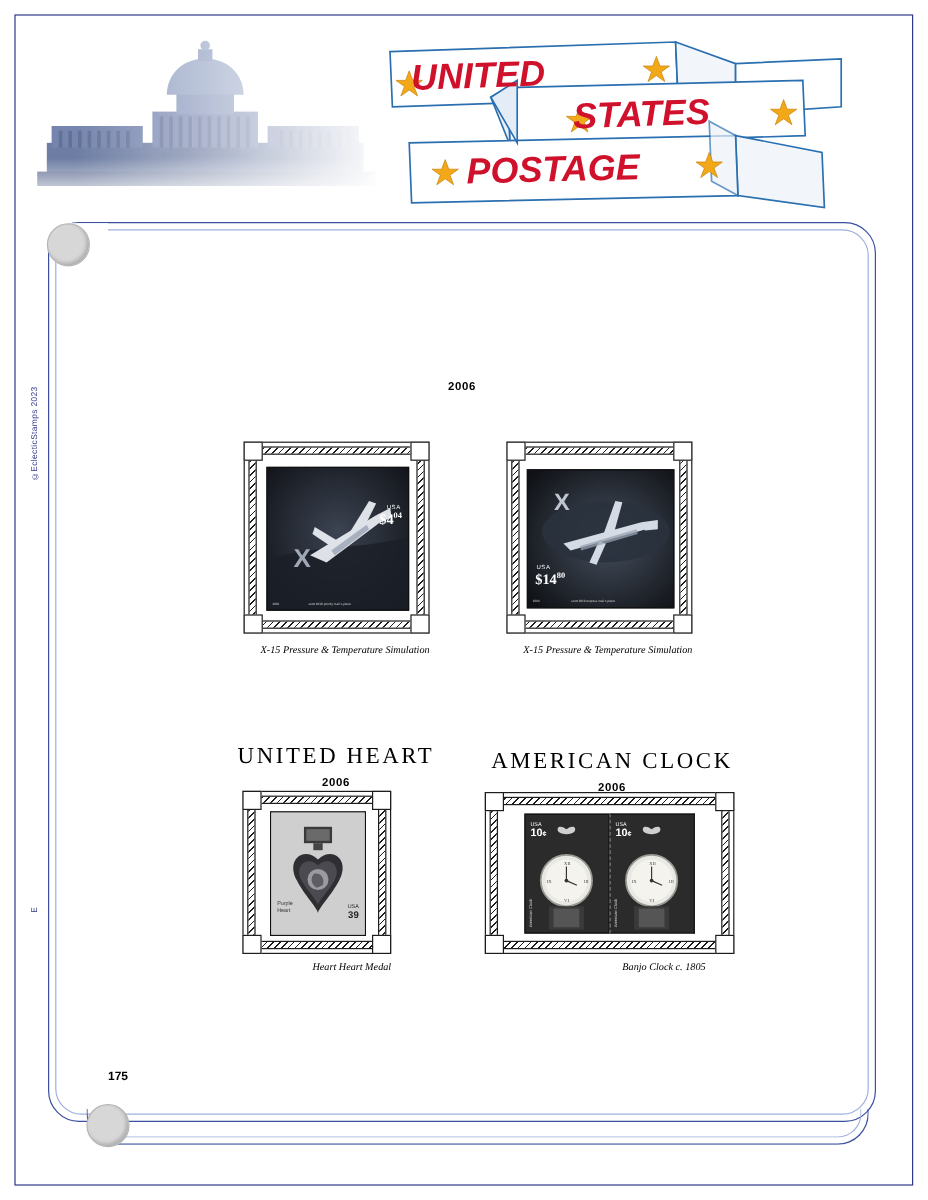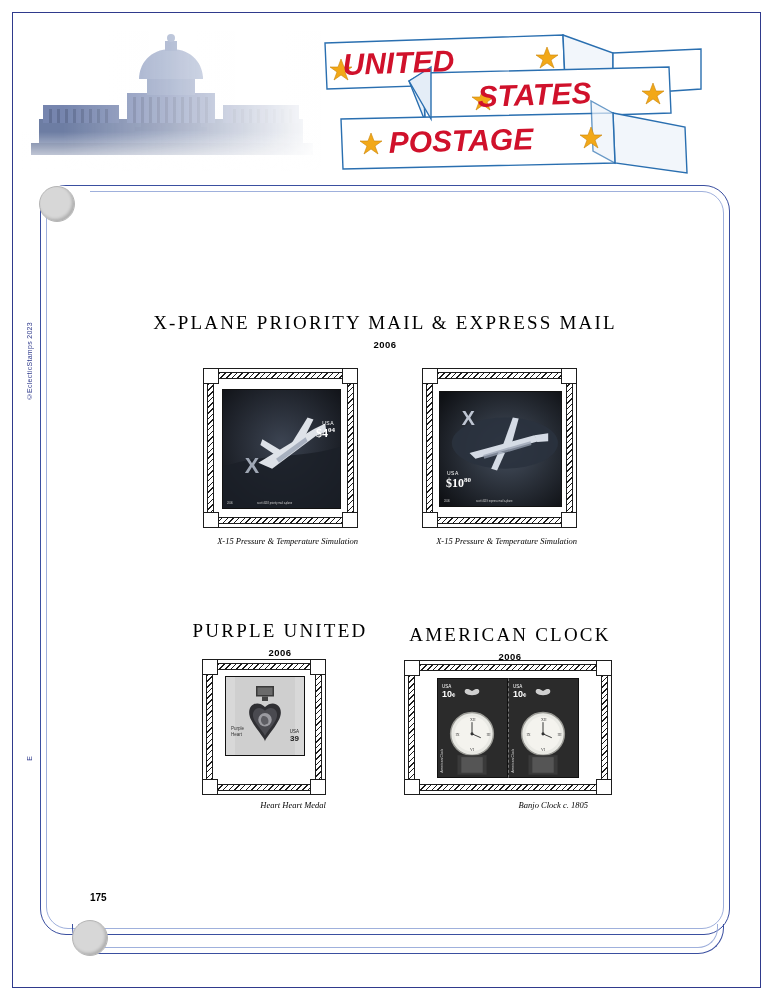--- a/index.html
+++ b/index.html
@@ -346,21 +346,20 @@
   <div class="punch-bar top"></div>
   <div class="punch top"></div>
   <div class="tail"></div>
   <div class="tail-inner"></div>
   <div class="punch bottom"></div>
 
   <div class="side-copyright">©EclecticStamps 2023</div>
   <div class="side-code">E</div>
 
   <div style="position:absolute; left:90px; top:312px; width:590px;">
-    <div class="sec-title">X-PLANE  PRIORITY  MAIL  &amp;  EXPRESS  MAIL</div>
     <div class="sec-year">2006</div>
   </div>
 
   <div class="frame-outer" style="left:203px; top:368px; width:155px; height:160px;">
     <div class="frame-band"></div>
     <div class="frame-inner-white"></div>
     <div class="frame-corner" style="left:-1px; top:-1px;"></div>
     <div class="frame-corner" style="right:-1px; top:-1px;"></div>
     <div class="frame-corner" style="left:-1px; bottom:-1px;"></div>
     <div class="frame-corner" style="right:-1px; bottom:-1px;"></div>
@@ -425,42 +424,42 @@
           <path d="M64 54 L74 26 L80 27 L72 56 Z"></path>
           <path d="M60 60 L52 78 L58 80 L66 62 Z"></path>
           <path d="M96 44 L110 42 L110 50 L99 51 Z"></path>
         </g>
         <g fill="#98a2b2" opacity=".75">
           <path d="M44 64 L92 50 L93 54 L45 68 Z"></path>
         </g>
       </svg>
       <div class="usa-lbl" style="left:7px; bottom:30px; font-size:5px;">USA</div>
       <div class="denom" style="left:6px; bottom:17px; font-size:12px; font-weight:bold;">
-        <span>$10</span><sup style="font-size:7px">80</sup>
+        <span>$14</span><sup style="font-size:7px">80</sup>
       </div>
       <div class="micro" style="left:36px; bottom:3px;">scott 4019 express mail x-plane</div>
       <div class="micro" style="left:4px; bottom:3px;">2006</div>
     </div>
   </div>
   <div class="caption" style="left:422px; top:536px; width:155px;">X-15 Pressure &amp; Temperature Simulation</div>
 
   <div style="position:absolute; left:170px; top:620px; width:220px;">
-    <div class="sec-title">PURPLE  UNITED</div>
+    <div class="sec-title">UNITED  HEART</div>
     <div class="sec-year">2006</div>
   </div>
 
   <div class="frame-outer" style="left:202px; top:659px; width:124px; height:136px;">
     <div class="frame-band"></div>
     <div class="frame-inner-white"></div>
     <div class="frame-corner" style="left:-1px; top:-1px;"></div>
     <div class="frame-corner" style="right:-1px; top:-1px;"></div>
     <div class="frame-corner" style="left:-1px; bottom:-1px;"></div>
     <div class="frame-corner" style="right:-1px; bottom:-1px;"></div>
 
-    <div class="stamp" style="position:absolute; left:22px; top:16px; width:80px; height:80px; background:#d8d8d8;">
+    <div class="stamp" style="position:absolute; left:22px; top:16px; width:80px; height:104px; background:#d8d8d8;">
       <svg viewBox="0 0 80 104" style="position:absolute;inset:0;width:100%;height:100%">
         <rect width="80" height="104" fill="#cfcfcf"></rect>
 
         <rect x="28" y="12" width="24" height="14" fill="#3a3a3a"></rect>
         <rect x="30" y="14" width="20" height="10" fill="#6a6a6a"></rect>
 
         <rect x="36" y="26" width="8" height="6" fill="#444"></rect>
 
         <path d="M40 40 C 28 28, 12 40, 22 58 C 28 70, 40 82, 40 86 C 40 82, 52 70, 58 58 C 68 40, 52 28, 40 40 Z" fill="#2f2f33"></path>
         <path d="M40 45 C 31 36, 19 45, 26 58 C 31 67, 40 76, 40 79 C 40 76, 49 67, 54 58 C 61 45, 49 36, 40 45 Z" fill="#4a4a50"></path>

